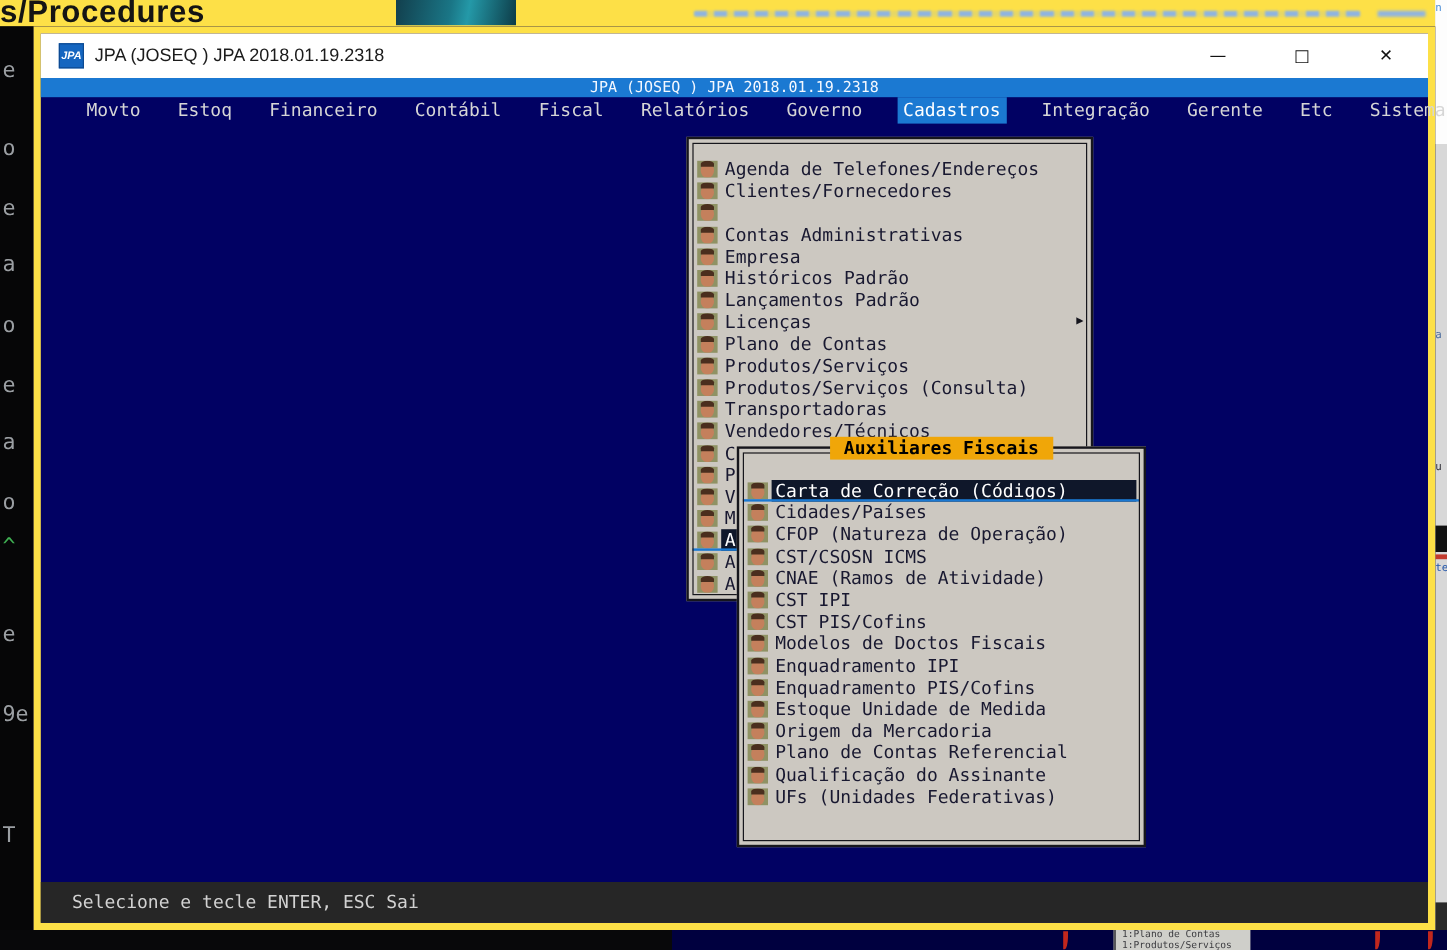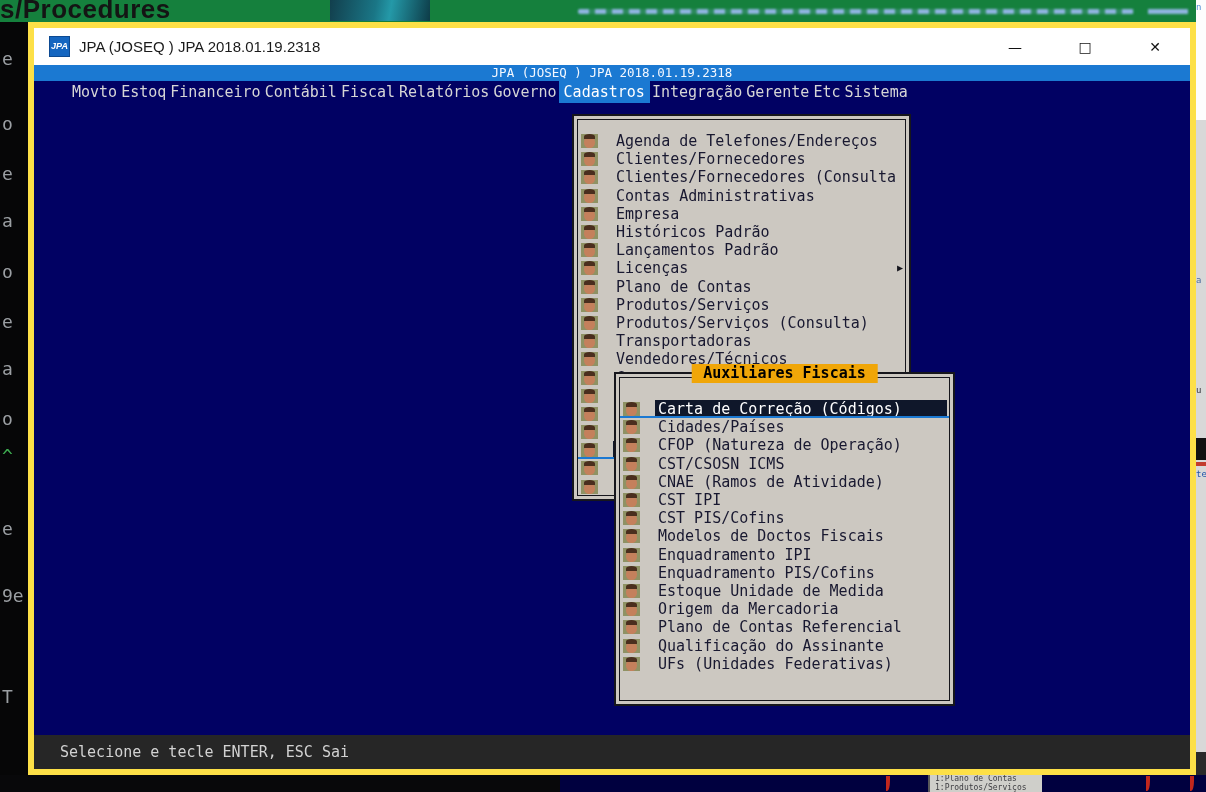--- a/index.html
+++ b/index.html
@@ -1,20 +1,20 @@
 <!DOCTYPE html>
 <html><head>
 <meta charset="utf-8">
 <style>
   html,body{margin:0;padding:0;}
   .screen{position:relative;width:1206px;height:792px;background:#08080a;overflow:hidden;
           font-family:"DejaVu Sans Mono",monospace;}
 
   
-  .bg-top{position:absolute;left:0;top:0;width:1206px;height:22px;background:#15803d;overflow:hidden;}
+  .bg-top{position:absolute;left:0;top:0;width:1206px;height:22px;background:#fde047;overflow:hidden;}
   .bg-top-text{position:absolute;left:0;top:-4px;font:700 26px/26px "Liberation Sans",sans-serif;
                color:#141414;letter-spacing:.5px;white-space:nowrap;}
   .bg-thumb{position:absolute;left:330px;top:0;width:100px;height:21px;
             background:linear-gradient(100deg,#123f4d 0%,#1a7686 45%,#2499a8 60%,#0d3b47 100%);}
   .bg-url{position:absolute;left:578px;top:9px;width:556px;height:5px;border-radius:2px;
           background:repeating-linear-gradient(90deg,#8fb4e0 0 11px,rgba(143,180,224,.2) 11px 17px);
           filter:blur(1.1px);}
   .bg-url2{position:absolute;left:1148px;top:9px;width:40px;height:5px;background:#8fb4e0;filter:blur(1.2px);}
 
   .bg-left{position:absolute;left:0;top:22px;width:28px;height:770px;background:#060607;overflow:hidden;}
@@ -39,38 +39,38 @@
        border:6px solid #fde047;box-sizing:border-box;z-index:1;}
   .titlebar{height:37px;background:#ffffff;display:flex;align-items:center;padding-left:15px;}
   .app-icon{width:21px;height:21px;background:#1566c0;border:1px solid #0d4a92;box-sizing:border-box;
             color:#fff;font:italic 700 9px/19px "Liberation Sans",sans-serif;text-align:center;flex:none;}
   .title-text{margin-left:9px;font:15px "Liberation Sans",sans-serif;color:#1b1b1b;white-space:nowrap;}
   .controls{margin-left:auto;display:flex;height:100%;}
   .ctrl{width:70px;display:flex;align-items:center;justify-content:center;
         font:14px "DejaVu Sans",sans-serif;color:#111;cursor:default;}
   .inner-titlebar{height:16px;background:#1b79d2;color:#f4f8ff;text-align:center;
                   font:12.5px/16px "DejaVu Sans Mono",monospace;white-space:nowrap;}
-  .menubar{height:22px;display:flex;padding-left:36px;align-items:center;
+  .menubar{height:22px;display:flex;gap:27px;padding-left:36px;align-items:center;
            font:15px/22px "DejaVu Sans Mono",monospace;color:#d6d6d6;white-space:nowrap;}
   .mitem{padding:0 2px;}
   .mitem.hl{background:#1b79d2;color:#fff;padding:0 5px;}
   .statusbar{position:absolute;left:0;right:0;bottom:0;height:34px;background:#262626;
              display:flex;align-items:center;padding-left:26px;
              font:15px "DejaVu Sans Mono",monospace;color:#d2d2d2;}
 
   
   .menu-panel{position:absolute;background:#ccc8c1;border:2px solid #16161c;box-sizing:border-box;}
   .menu-panel::after{content:"";position:absolute;inset:3px;border:1px solid #16161c;pointer-events:none;}
   .panel-cadastros{left:572px;top:114px;width:339px;height:387px;padding-top:16px;z-index:5;}
   .panel-aux{left:614px;top:372px;width:341px;height:334px;padding-top:26px;z-index:10;}
   .sub-title{position:absolute;top:-10px;left:50%;transform:translateX(-50%);z-index:2;
              background:#f0a608;color:#000000;font:700 15px/19px "DejaVu Sans Mono",monospace;
              padding:0 12px;white-space:nowrap;}
   .mrow{display:flex;align-items:center;height:18.2px;padding:0 6px 0 7px;position:relative;
-        font:15px/18px "DejaVu Sans Mono",monospace;color:#181830;white-space:nowrap;gap:12px;}
+        font:15px/18px "DejaVu Sans Mono",monospace;color:#181830;white-space:nowrap;}
   .mlabel{padding:0 3px;}
   .mrow.hl .mlabel{background:#0f172a;color:#fff;flex:1;}
   .mrow.hl::after{content:"";position:absolute;left:3px;right:3px;bottom:0;height:2px;background:#1b79d2;}
   .arrow{margin-left:auto;display:none;font-size:10px;color:#14141c;}
   .mrow.has-sub .arrow{display:block;}
   .face{width:17px;height:14px;flex:none;background:#8f9264;position:relative;overflow:hidden;margin-right:3px;}
   .face::before{content:"";position:absolute;left:3px;top:2px;width:11px;height:12px;
                 background:#c4805c;border-radius:50% 50% 45% 45%;}
   .face::after{content:"";position:absolute;left:3px;top:0;width:11px;height:5px;
                background:#4a2e1e;border-radius:50% 50% 0 0;}
@@ -168,21 +168,20 @@
         <span class="mlabel">Agenda de Telefones/Endereços</span>
 
       </div>
       <div class="mrow">
         <span class="face"></span>
         <span class="mlabel">Clientes/Fornecedores</span>
 
       </div>
       <div class="mrow">
         <span class="face"></span>
-        <span class="mlabel">Clientes/Fornecedores (Consulta</span>
 
       </div>
       <div class="mrow">
         <span class="face"></span>
         <span class="mlabel">Contas Administrativas</span>
 
       </div>
       <div class="mrow">
         <span class="face"></span>
         <span class="mlabel">Empresa</span>

